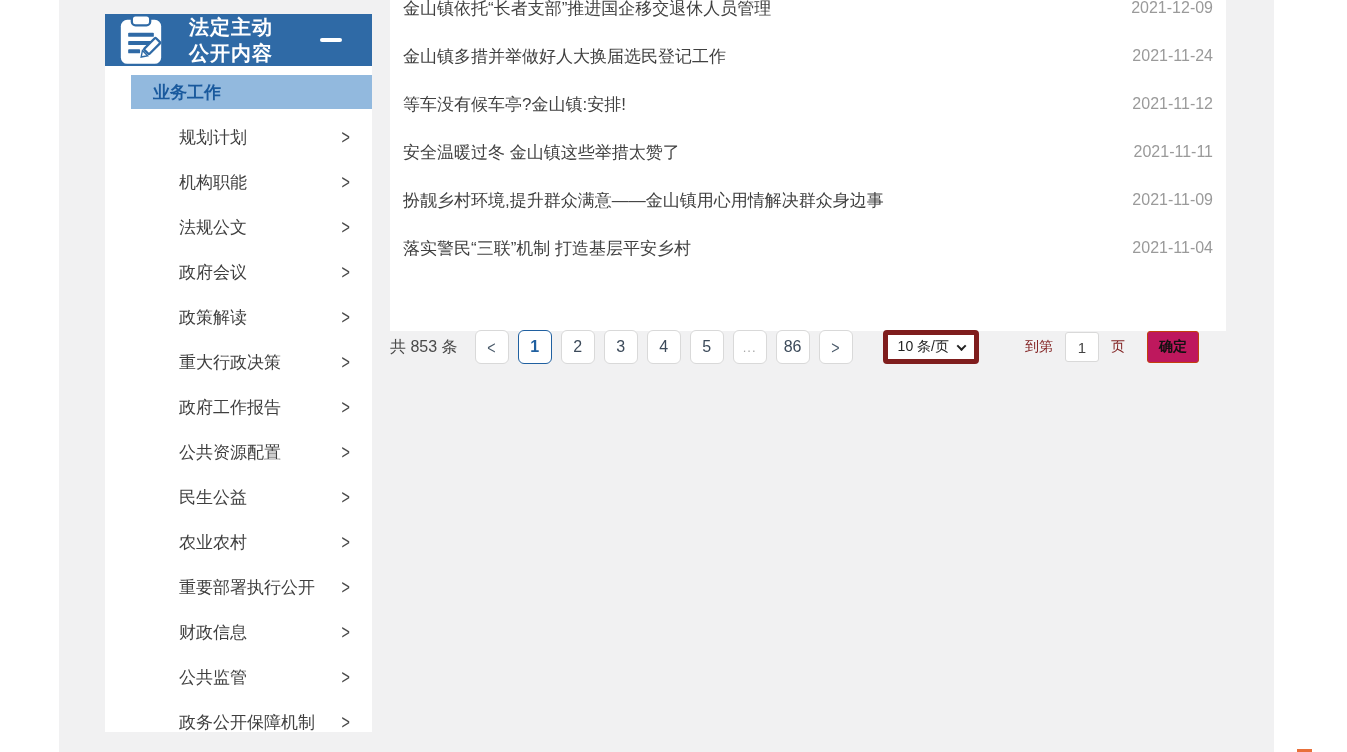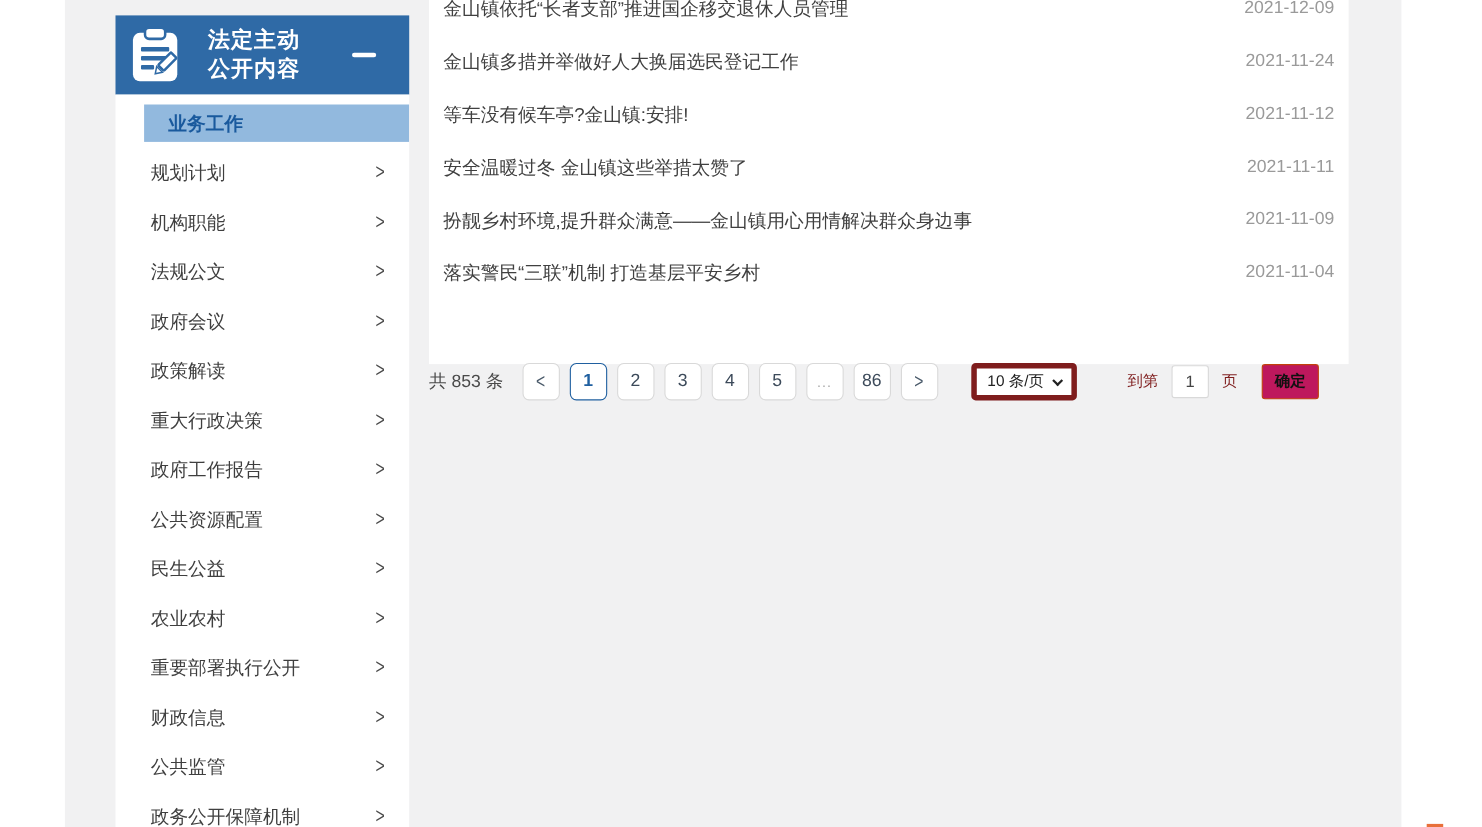--- a/index.html
+++ b/index.html
@@ -4,27 +4,27 @@
 <style>
   * { margin:0; padding:0; box-sizing:border-box; }
   html,body { width:1347px; height:752px; overflow:hidden; background:#ffffff;
               font-family:"Liberation Sans","DejaVu Sans",sans-serif; }
   body { position:relative; }
 
   .band { position:absolute; left:59px; top:0; width:1215px; height:752px; background:#f1f1f2; }
 
   
   .sidebar { position:absolute; left:105px; top:14px; width:267px; height:738px; }
-  .sidebar-header { height:72px; background:#2f6aa6; display:flex; align-items:center; padding:0 16px 0 14px; }
+  .sidebar-header { height:52px; background:#2f6aa6; display:flex; align-items:center; padding:0 16px 0 14px; }
   .sb-icon { width:44px; height:52px; flex:0 0 auto; }
   .sb-title { margin-left:26px; color:#ffffff; font-size:20px; font-weight:bold; line-height:26px; letter-spacing:1px; }
   .sb-minus { margin-left:auto; margin-right:14px; width:22px; height:4px; background:#ffffff; border-radius:2px; cursor:pointer; }
   .sidebar-menu { background:#ffffff; height:666px; overflow:hidden; padding-top:9px; }
   .menu-item { height:45px; display:flex; align-items:center; padding:0 22px 0 32px;
-               font-size:17px; color:#3f3f3f; cursor:pointer; }
+               font-size:17px; color:#3f3f3f; cursor:pointer;margin-left:42px; }
   .menu-item .chev { margin-left:auto; color:#4a4a4a; font-size:16px; transform:scale(0.9,1.25); font-weight:400; }
   .menu-item.active { height:34px; margin:0 0 6px 26px; padding-left:22px; background:#92b9de;
                       color:#19599d; font-weight:bold; }
 
   
   .content { position:absolute; left:390px; top:0; width:836px; height:331px; background:#ffffff; }
   .news-list { position:absolute; left:13px; right:0; top:-16px; }
   .news-row { height:48px; display:flex; align-items:center; }
   .news-title { font-size:17px; color:#404040; cursor:pointer; white-space:nowrap; overflow:hidden; }
   .news-date { margin-left:auto; padding-right:13px; font-size:16px; color:#9a9a9a; white-space:nowrap; }

